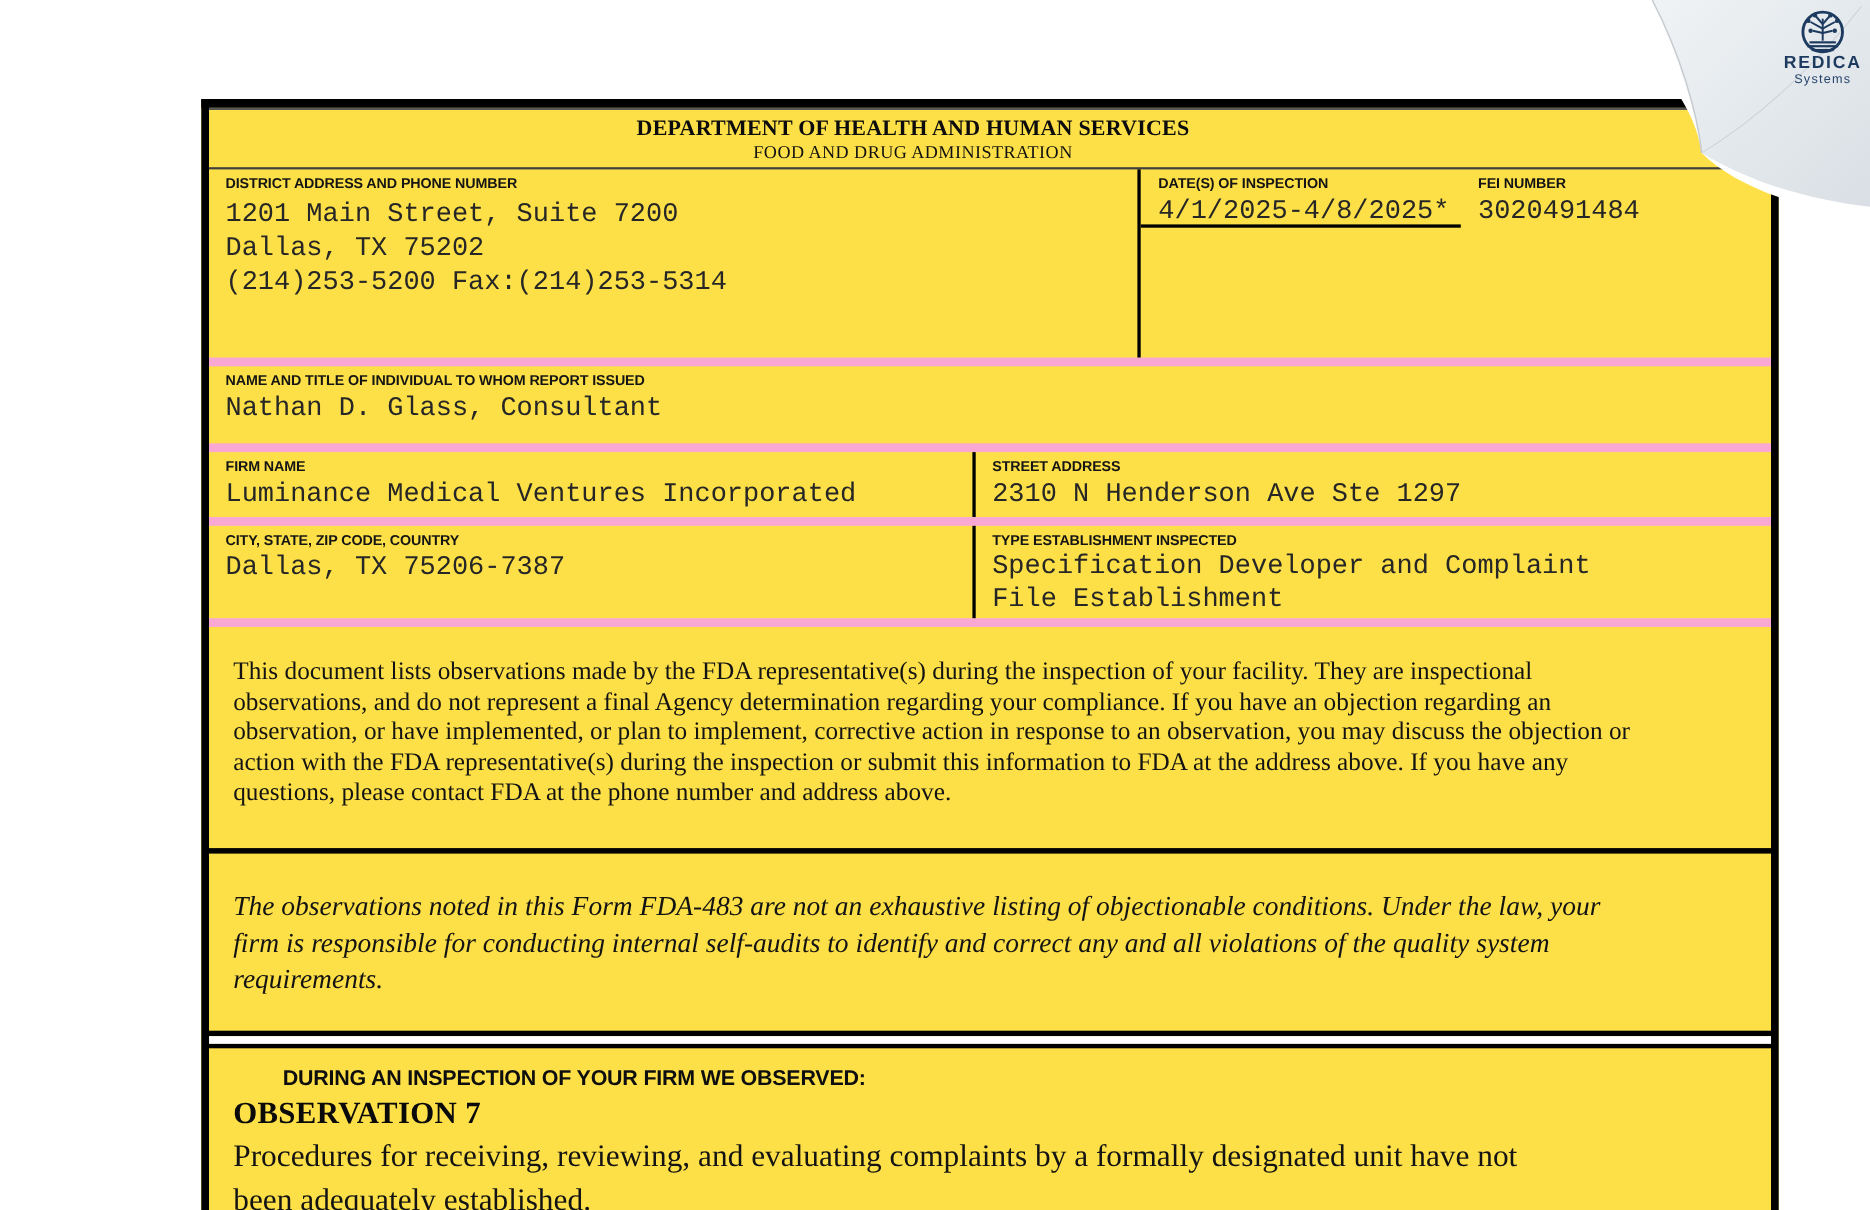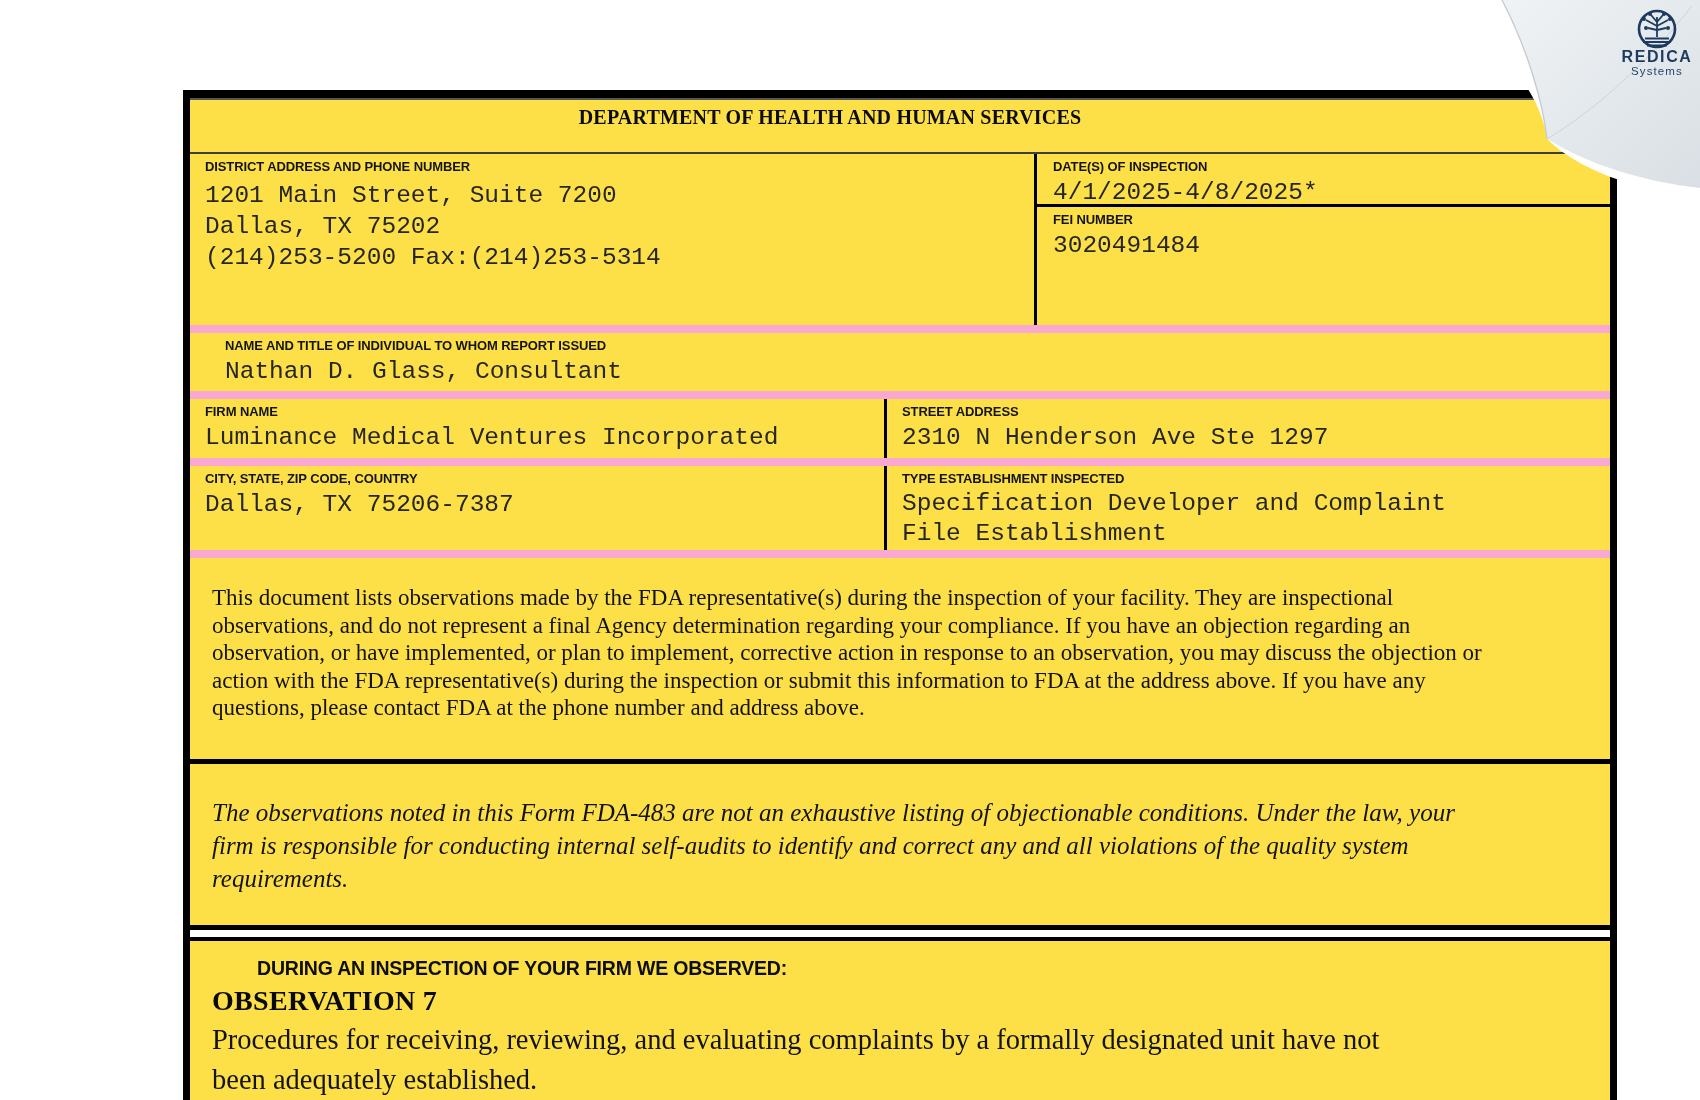--- a/index.html
+++ b/index.html
@@ -17,27 +17,27 @@
 
   .doc-header {
     height: 56px; border-top: 2px solid #575757; border-bottom: 2px solid #3f3f3f;
     text-align: center; padding-right: 140px; padding-top: 6px;
   }
   .doc-title { font-family: "Liberation Serif", serif; font-weight: 700; font-size: 20px; line-height: 23px; color: #0c0c0c; letter-spacing: 0.2px; }
   .doc-subtitle { font-family: "Liberation Serif", serif; font-size: 16.5px; line-height: 20px; color: #111; letter-spacing: 0.4px; }
 
   .row { display: flex; border-bottom: 8px solid #f9a8d4; }
   .row-a { height: 179px; }
-  .row-b { height: 66px; padding-left: 20px; }
+  .row-b { height: 78px; }
   .row-c { height: 67px; }
   .row-d { height: 92px; }
 
   .cell { padding: 5px 14px 0 15px; }
   .cell-district { width: 847px; border-right: 3px solid #000; }
-  .cell-right-col { flex: 1; display: flex; flex-direction: column; padding: 0; }
+  .cell-right-col { flex: 1; display: flex; flex-direction: row; padding: 0; }
   .cell-dates { height: 53px; border-bottom: 3px solid #000; padding: 5px 10px 0 16px; }
   .cell-fei { flex: 1; padding: 5px 10px 0 16px; }
   .cell-firm { width: 697px; border-right: 3px solid #000; }
   .cell-street { flex: 1; }
   .cell-city { width: 697px; border-right: 3px solid #000; }
   .cell-type { flex: 1; }
 
   .flabel {
     font-family: "Liberation Sans", sans-serif; font-weight: 700; font-size: 13px;
     line-height: 15px; color: #141414; letter-spacing: -0.1px;
@@ -73,20 +73,21 @@
   .logo-brand { font-family: "Liberation Sans", sans-serif; font-weight: 700; font-size: 16px; letter-spacing: 1.6px; fill: #1d3a5f; }
   .logo-sub { font-family: "Liberation Sans", sans-serif; font-size: 11.5px; letter-spacing: 1.1px; fill: #27456b; }
 </style>
 </head>
 <body>
 
 <div class="doc">
 
   <div class="doc-header">
     <div class="doc-title">DEPARTMENT OF HEALTH AND HUMAN SERVICES</div>
+    <div class="doc-subtitle">FOOD AND DRUG ADMINISTRATION</div>
   </div>
 
   <div class="row row-a">
     <div class="cell cell-district">
       <div class="flabel">DISTRICT ADDRESS AND PHONE NUMBER</div>
       <div class="fvalue">1201 Main Street, Suite 7200
 Dallas, TX 75202
 (214)253-5200 Fax:(214)253-5314</div>
     </div>
     <div class="cell-right-col">

